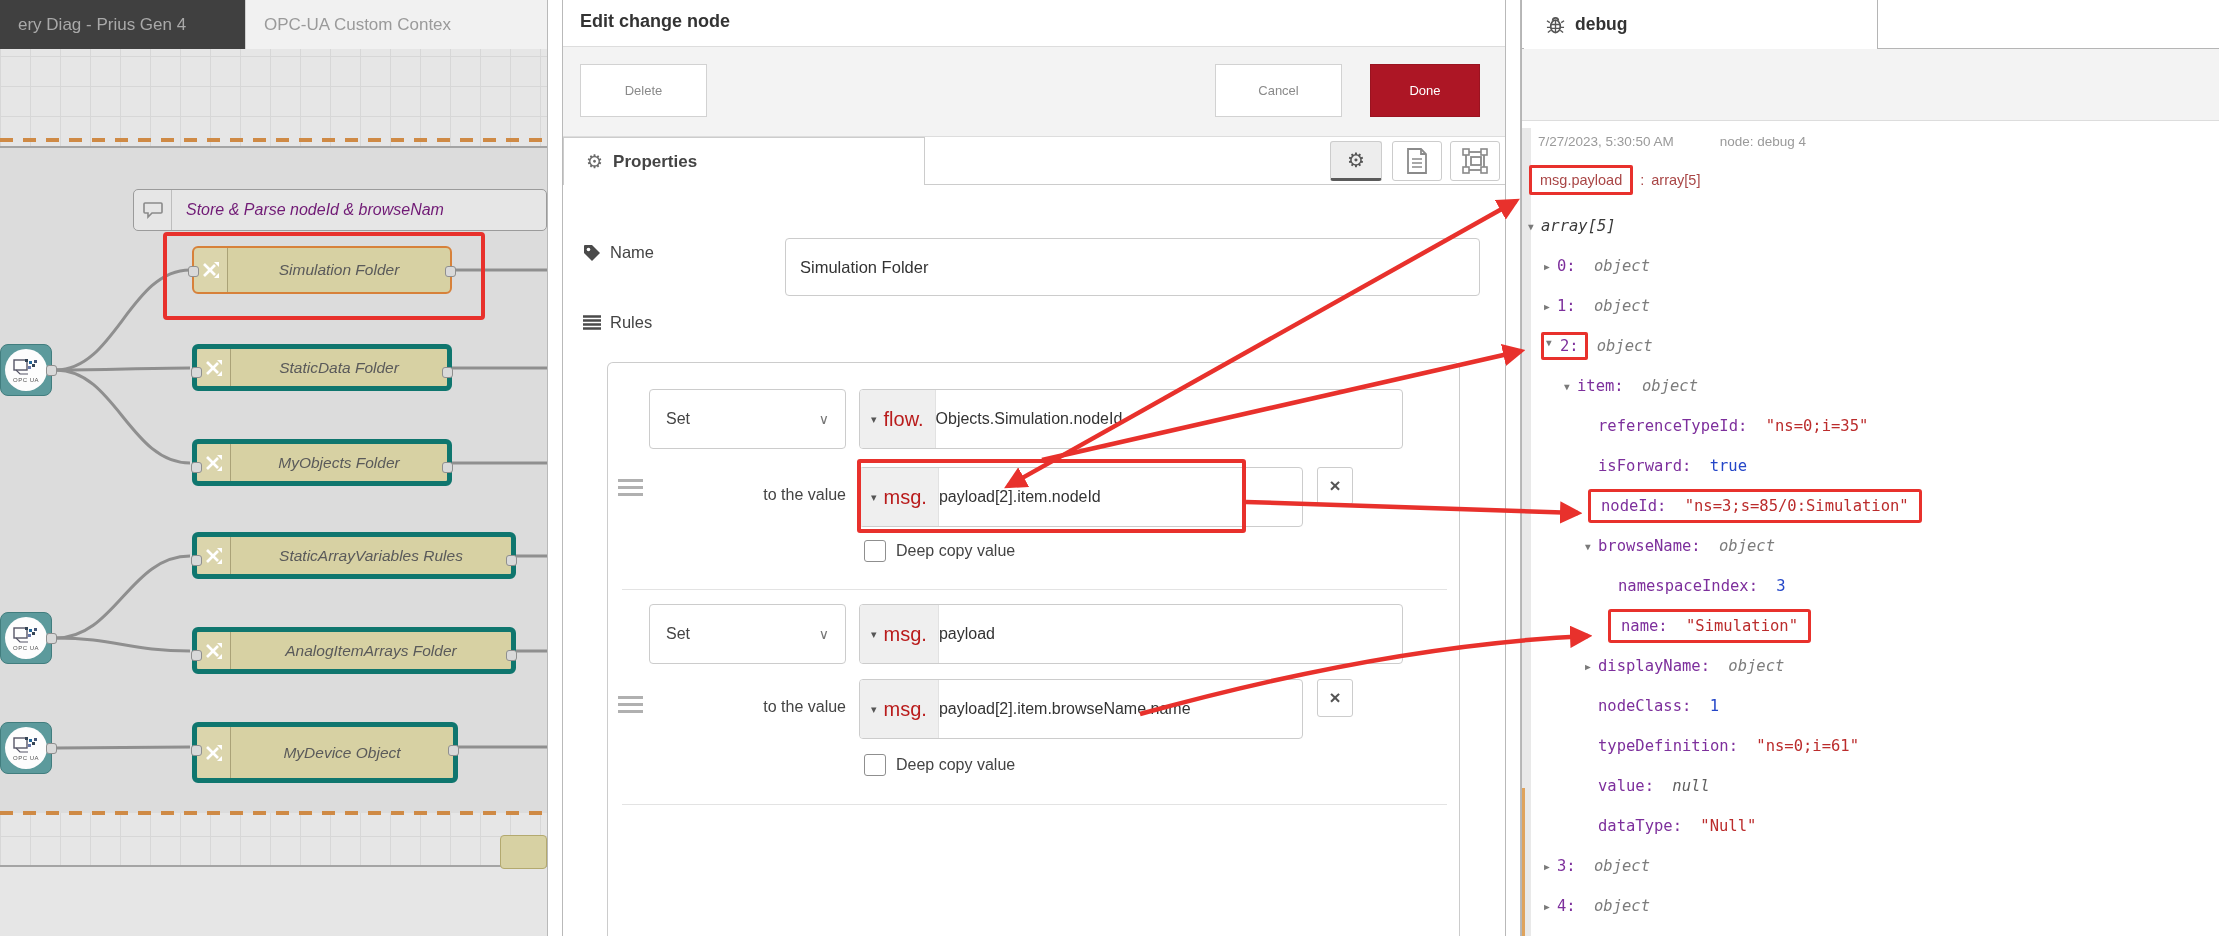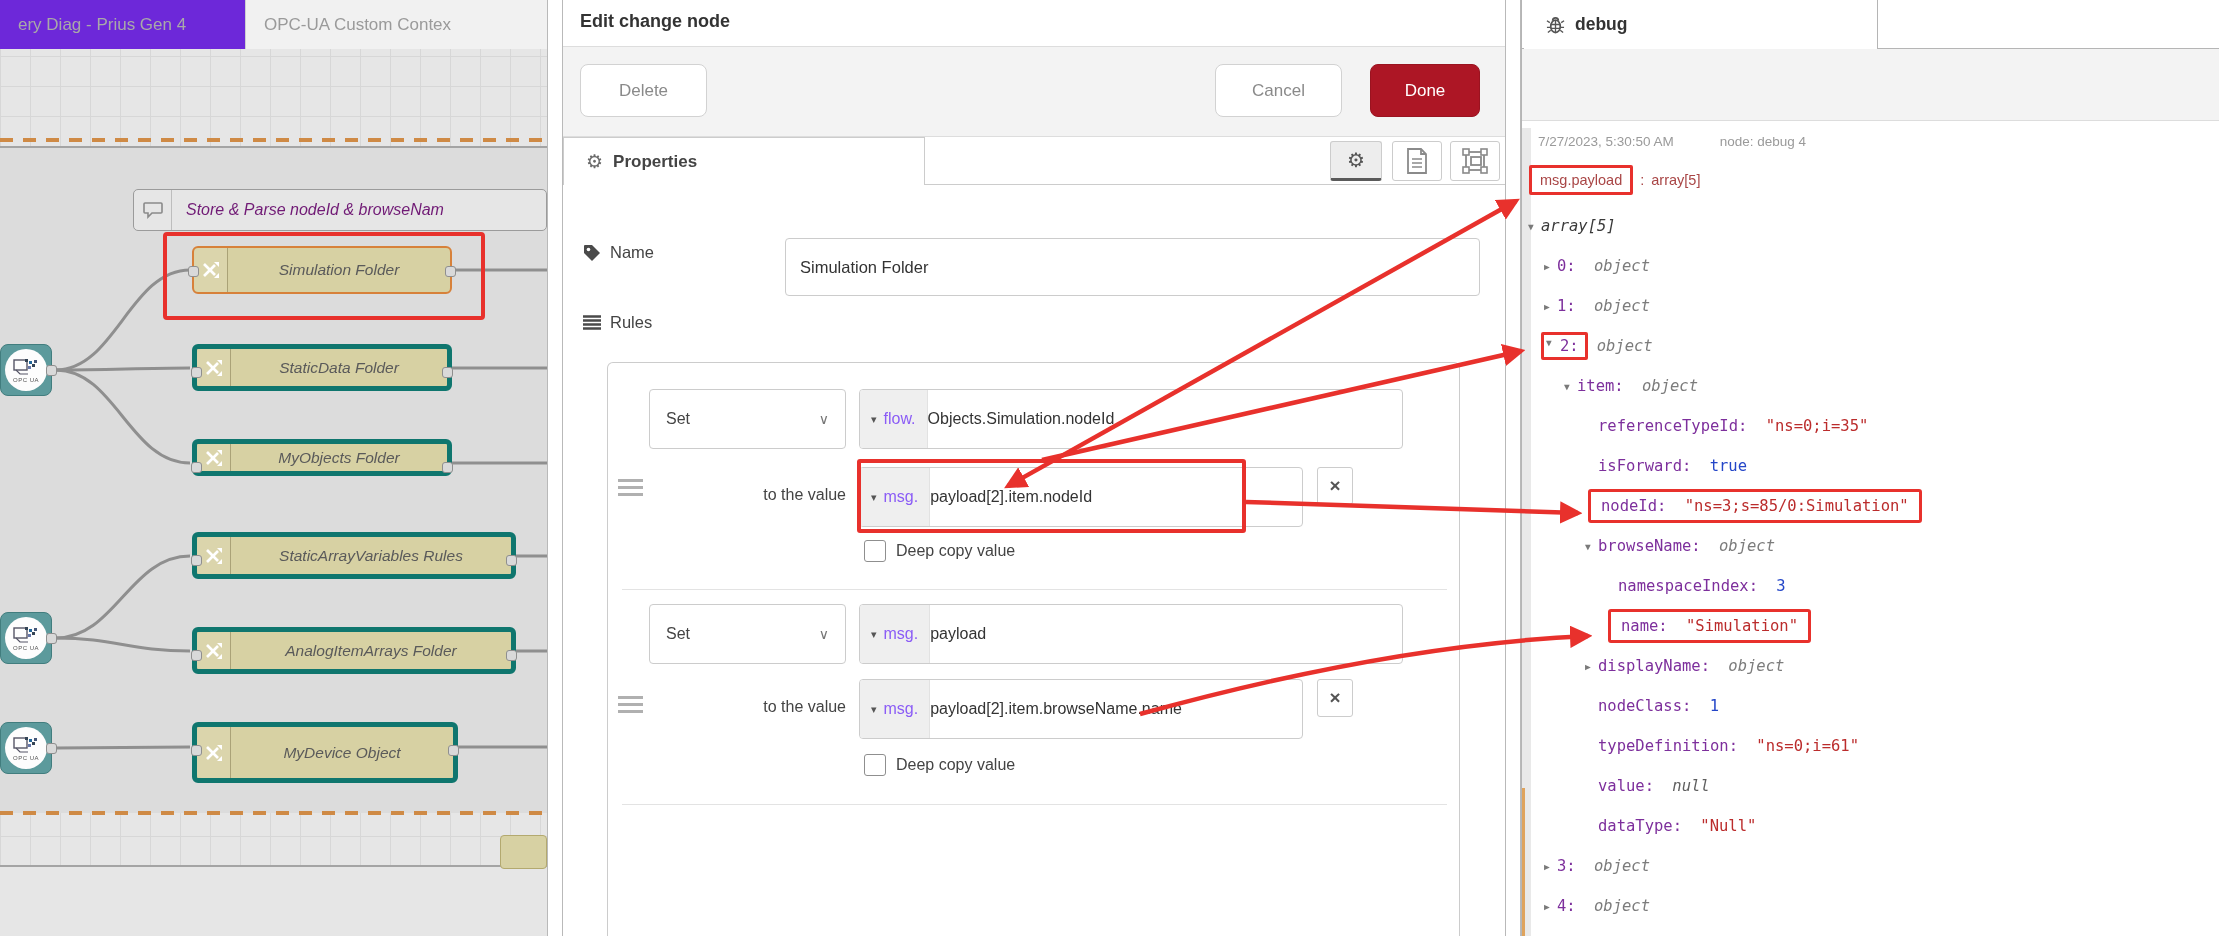--- a/index.html
+++ b/index.html
@@ -3,21 +3,21 @@
 <meta charset="utf-8">
 <style>
   * { margin:0; padding:0; box-sizing:border-box; }
   html,body { width:2219px; height:936px; overflow:hidden; font-family:"Liberation Sans",sans-serif; background:#fff; }
   #stage { position:relative; width:2219px; height:936px; }
 
   
   #workspace { position:absolute; left:0; top:0; width:547px; height:936px; background:#e3e3e3; overflow:hidden; }
   #ws-tabbar { position:absolute; left:0; top:0; width:547px; height:49px; background:#ededed; border-bottom:1px solid #bbb; display:flex; }
   .ws-tab { height:49px; display:flex; align-items:center; padding:0 18px; font-size:17px; color:#a9a9a9; white-space:nowrap; overflow:hidden; }
-  .ws-tab.t1 { width:246px; background:#6d28d9; border-right:1px solid #cfcfcf; }
+  .ws-tab.t1 { width:246px; background:#404040; border-right:1px solid #cfcfcf; }
   .ws-tab.t2 { width:301px; background:#f1f1f1; color:#9a9a9a; }
   .grid-band { position:absolute; left:0; width:547px; background:#e6e6e6;
     background-image:repeating-linear-gradient(0deg,#d7d7d7 0 1px,transparent 1px 30px),repeating-linear-gradient(90deg,#d7d7d7 0 1px,transparent 1px 30px); }
   .mid-shade { position:absolute; left:0; top:147px; width:547px; height:666px; background:#dcdcdc; }
   .bottom-shade { position:absolute; left:0; top:867px; width:547px; height:69px; background:#e6e6e6; }
   .dash-line { position:absolute; left:0; width:547px; height:4px;
     background:repeating-linear-gradient(90deg,#cf8a45 0 13px,transparent 13px 23px); }
   .solid-line { position:absolute; left:0; width:547px; height:2px; background:#a4a4a4; }
 
   #wires { position:absolute; left:0; top:0; z-index:2; }
@@ -41,21 +41,21 @@
   .node-frag { position:absolute; left:500px; top:835px; width:47px; height:34px; background:#d7d1a3; border:1px solid #b3a96f; border-radius:4px; z-index:3; }
 
   
   .vstrip { position:absolute; top:0; height:936px; width:16px; background:#fff; border-left:1px solid #b9b9b9; border-right:1px solid #b9b9b9; z-index:6; }
 
   
   #dialog { position:absolute; left:563px; top:0; width:942px; height:936px; background:#fff; z-index:7; }
   #dlg-title { position:absolute; left:0; top:0; width:942px; height:47px; background:#fff; border-bottom:1px solid #ddd; }
   #dlg-title span { position:absolute; left:17px; top:11px; font-size:18px; font-weight:bold; color:#333; }
   #dlg-btnbar { position:absolute; left:0; top:47px; width:942px; height:90px; background:#f3f3f3; border-bottom:1px solid #ddd; }
-  .btn { position:absolute; display:flex; align-items:center; justify-content:center; font-size:17px; border-radius:8px; cursor:pointer; }
+  .btn { position:absolute; display:flex; align-items:center; justify-content:center; font-size:13px; border-radius:0; cursor:pointer; }
   .btn.ghost { background:#fff; border:1px solid #d2d2d2; color:#8a8a8a; }
   .btn.primary { background:#AD1625; border:1px solid #9a1320; color:#fff; }
   #dlg-tabrow { position:absolute; left:0; top:137px; width:942px; height:48px; background:#fff; }
   #dlg-tabrow .underline { position:absolute; left:0; top:47px; width:942px; height:1px; background:#ccc; }
   #tab-properties { position:absolute; left:0; top:0; width:362px; height:48px; background:#fff; border:1px solid #ccc; border-bottom:none; display:flex; align-items:center; padding-left:22px; z-index:2; }
   #tab-properties .gear { font-size:19px; color:#6a6a6a; margin-right:10px; }
   #tab-properties .lbl { font-size:17px; font-weight:bold; color:#444; }
   .mini-btn { position:absolute; top:4px; width:52px; height:40px; background:#fff; border:1px solid #ccc; border-radius:3px; display:flex; align-items:center; justify-content:center; }
   .mini-btn.sel { background:#ededed; border-bottom:3px solid #5a5a5a; }
   .mini-btn .gear { font-size:20px; color:#555; }
@@ -64,21 +64,21 @@
   .form-label { position:absolute; display:flex; align-items:center; font-size:16.5px; color:#444; }
   .form-label svg { margin-right:9px; }
   #name-input { position:absolute; left:222px; top:53px; width:695px; height:58px; border:1px solid #ccc; border-radius:4px; font-size:16.5px; color:#333; padding-left:14px; font-family:"Liberation Sans",sans-serif; }
   #rules-box { position:absolute; left:44px; top:177px; width:853px; height:574px; border:1px solid #ccc; border-radius:6px 6px 0 0; border-bottom:none; }
 
   .sel-dd { position:absolute; width:197px; height:60px; background:#fff; border:1px solid #ccc; border-radius:4px; display:flex; align-items:center; justify-content:space-between; padding:0 16px; font-size:16px; color:#444; }
   .sel-dd .chev { color:#777; font-size:14px; }
   .prop-field { position:absolute; height:60px; background:#fff; border:1px solid #ccc; border-radius:4px; display:flex; align-items:stretch; overflow:hidden; }
   .pf-chip { background:#efefef; display:flex; align-items:center; padding:0 11px; border-right:1px solid #e2e2e2; }
   .pf-chip .caret { font-size:11px; color:#555; margin-right:7px; }
-  .pf-chip .pfx { font-size:16px; color:#8b5cf6; }
+  .pf-chip .pfx { font-size:20px; color:#b91c1c; }
   .pf-val { display:flex; align-items:center; font-size:16px; color:#333; white-space:nowrap; }
   .drag-handle { position:absolute; width:25px; height:17px;
     background:repeating-linear-gradient(0deg,#b0b0b0 0 3px,transparent 3px 7px); }
   .to-label { position:absolute; width:178px; text-align:right; font-size:16px; color:#444; }
   .xbtn { position:absolute; width:36px; height:38px; background:#fff; border:1px solid #ccc; border-radius:3px; display:flex; align-items:center; justify-content:center; font-size:19px; font-weight:bold; color:#555; }
   .cbx { position:absolute; width:22px; height:22px; background:#fff; border:1.5px solid #8f8f8f; border-radius:3px; }
   .cbx-label { position:absolute; font-size:16px; color:#444; }
   .rule-sep { position:absolute; left:14px; width:825px; height:1px; background:#e3e3e3; }
   .red-box { position:absolute; border:4px solid #e8312c; border-radius:3px; z-index:9; }
 
@@ -182,21 +182,21 @@
                 <path d="M3 16 L14 5" fill="none"></path>
                 <path d="M13 2 h5 v5 l-5 -5" stroke="none"></path>
                 <path d="M13 18 h5 v-5 l-5 5" stroke="none"></path>
               </g>
             </svg>
           </div>
     <div class="fn-label">StaticData Folder</div>
     <div class="port" style="left:-6px;top:17.5px;"></div>
     <div class="port" style="right:-6px;top:17.5px;"></div>
         </div>
-        <div class="flow-node" style="left: 192px; top: 439px; width: 260px; height: 37px; align-items: center;">
+        <div class="flow-node" style="left: 192px; top: 439px; width: 260px; height: 47px; align-items: center;">
           <div class="fn-icon">
             <svg width="20" height="20" viewBox="0 0 20 20">
               <g stroke="#fff" stroke-width="2.6" fill="#fff">
                 <path d="M3 4 L14 15" fill="none"></path>
                 <path d="M3 16 L14 5" fill="none"></path>
                 <path d="M13 2 h5 v5 l-5 -5" stroke="none"></path>
                 <path d="M13 18 h5 v-5 l-5 5" stroke="none"></path>
               </g>
             </svg>
           </div>

